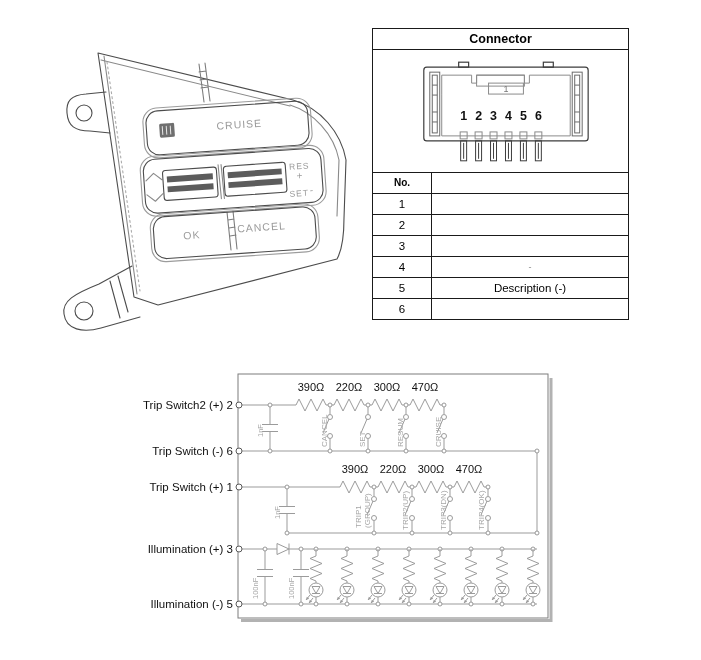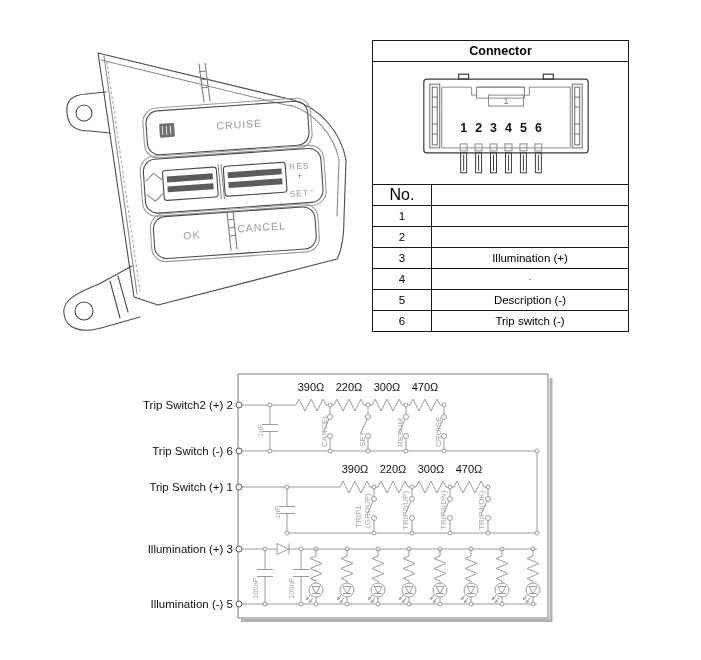--- a/index.html
+++ b/index.html
@@ -1,30 +1,30 @@
 <!DOCTYPE html>
 <html><head>
 <meta charset="utf-8">
 <style>
   html,body{margin:0;padding:0;background:#fff;}
   body{width:701px;height:660px;position:relative;overflow:hidden;
        font-family:"Liberation Sans",sans-serif;}
   .abs{position:absolute;}
 
   
-  .conn-panel{position:absolute;left:372px;top:40px;width:255px;border:1px solid #1a1a1a;background:#fff;}
+  .conn-panel{position:absolute;left:372px;top:28px;width:255px;border:1px solid #1a1a1a;background:#fff;}
   .conn-title{height:20px;line-height:20px;text-align:center;font-weight:bold;font-size:12.5px;
               color:#000;border-bottom:1px solid #1a1a1a;}
   .conn-draw{height:122px;border-bottom:1px solid #1a1a1a;display:flex;align-items:center;justify-content:center;}
   .tr{display:flex;height:20px;border-bottom:1px solid #1a1a1a;}
   .tr:last-child{border-bottom:none;}
   .td{line-height:20px;font-size:11.5px;color:#000;text-align:center;}
   .td.no{width:58px;border-right:1px solid #1a1a1a;}
   .td.desc{flex:1;}
-  .tr.th .td{font-weight:normal;font-size:16px;}
+  .tr.th .td{font-weight:bold;font-size:10px;}
   .td.muted{color:#8a8a8a;font-size:9px;}
 
   
   .wtext{fill:#9a9a9a;stroke:none;font-family:"Liberation Sans",sans-serif;letter-spacing:1px;}
   .pinlbl{fill:#111;stroke:none;font-size:11.5px;font-family:"Liberation Sans",sans-serif;}
   .rval{fill:#111;stroke:none;font-size:11px;font-family:"Liberation Sans",sans-serif;}
   .swlbl{fill:#a6a6a6;stroke:none;font-size:8px;font-family:"Liberation Sans",sans-serif;}
   .caplbl{fill:#a6a6a6;stroke:none;font-size:7.5px;font-family:"Liberation Sans",sans-serif;}
   .cnum{fill:#111;stroke:none;font-size:12.5px;font-weight:600;font-family:"Liberation Sans",sans-serif;}
   .cone{fill:#777;stroke:none;font-size:9px;font-family:"Liberation Sans",sans-serif;}
@@ -154,33 +154,31 @@
       <div class="td no">No.</div>
     </div>
     <div class="tr">
       <div class="td no">1</div>
     </div>
     <div class="tr">
       <div class="td no">2</div>
     </div>
     <div class="tr">
       <div class="td no">3</div>
-      <div class="td desc">Illumination (+)</div>
     </div>
     <div class="tr">
       <div class="td no">4</div>
       <div class="td desc muted">-</div>
     </div>
     <div class="tr">
       <div class="td no">5</div>
       <div class="td desc">Description (-)</div>
     </div>
     <div class="tr">
       <div class="td no">6</div>
-      <div class="td desc">Trip switch (-)</div>
     </div>
   </div>
 </div>
 
 <svg id="circuit-svg" class="abs" viewBox="125 360 445 280" style="left:125px;top:360px;width:445px;height:280px">
   <defs>
 
     <g id="res-h" stroke="#9b9b9b" fill="none" stroke-width="1">
       <path d="M0 0 l3 -6 l6 12 l6 -12 l6 12 l6 -12 l3 6"></path>
     </g>

